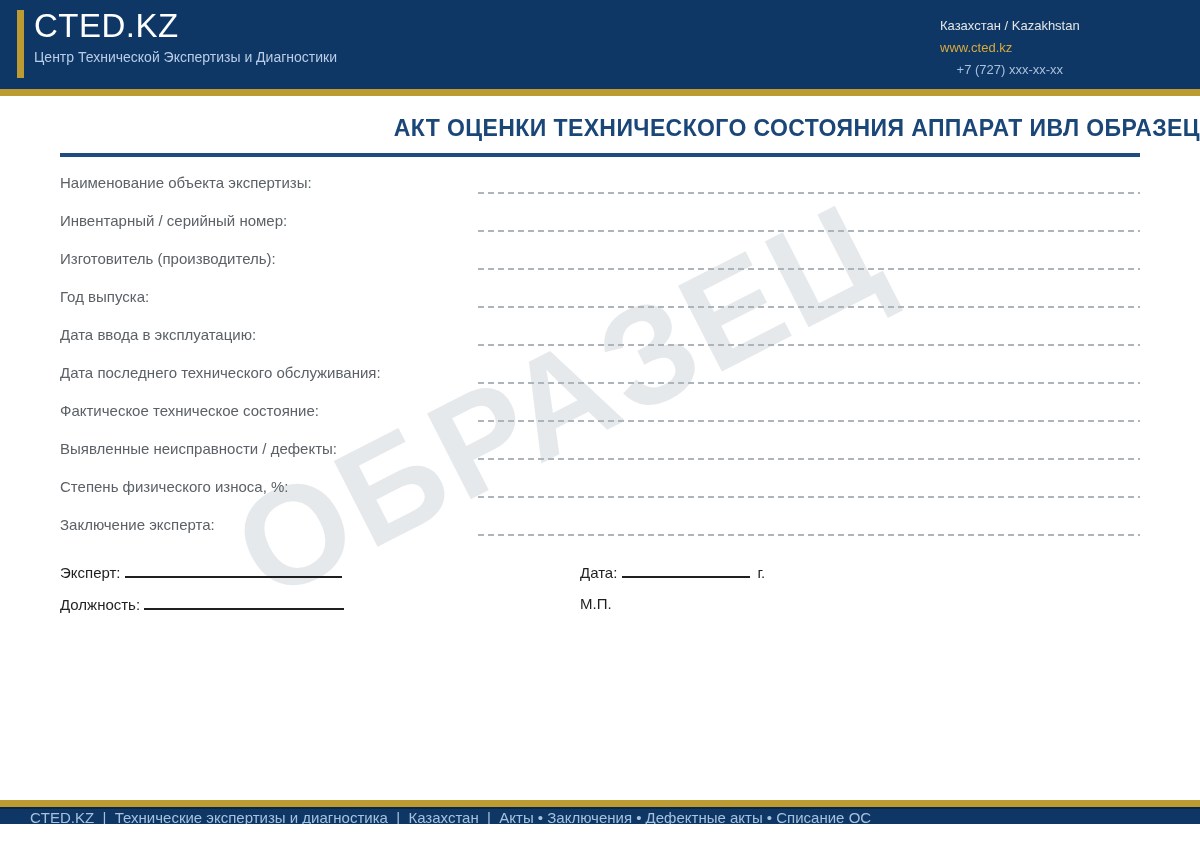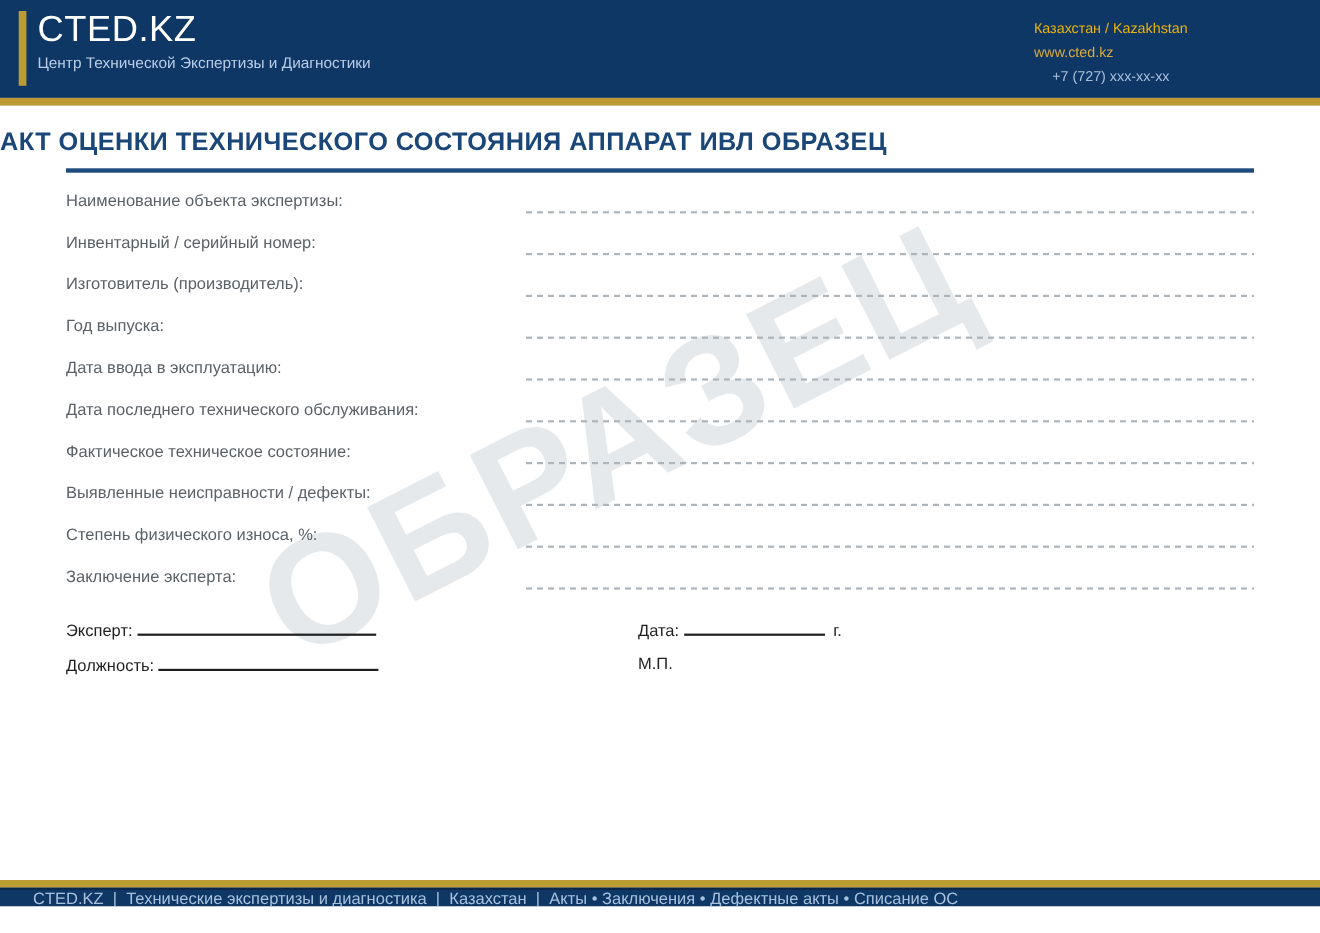--- a/index.html
+++ b/index.html
@@ -7,25 +7,25 @@
     position:relative;width:1200px;height:824px;background:#ffffff;overflow:hidden;
     font-family:"Liberation Sans", sans-serif;
   }
   
   .header{position:absolute;top:0;left:0;width:1200px;height:89px;background:#0E3766;}
   .header-gold-rule{position:absolute;top:89px;left:0;width:1200px;height:7px;background:#BC9B32;}
   .logo-accent{position:absolute;left:17px;top:10px;width:7px;height:68px;background:#BC9B32;}
   .logo-text{position:absolute;left:34px;top:7px;font-size:33px;color:#ffffff;letter-spacing:0.5px;}
   .logo-tagline{position:absolute;left:34px;top:49px;font-size:14px;color:#B9CDE6;}
   .contacts{position:absolute;left:940px;top:15px;font-size:13px;line-height:22px;}
-  .contact-region{color:#eab308;text-align:right;}
+  .contact-region{color:#e5e5e5;text-align:right;}
   .contact-site{color:#D9A93A;cursor:pointer;}
   .contact-phone{color:#A9C0DB;text-align:center;}
   
-  .doc-title{position:absolute;top:115px;left:0;width:1200px;text-align:left;
+  .doc-title{position:absolute;top:115px;left:0;width:1200px;text-align:right;
     font-size:23px;font-weight:600;color:#1A4678;letter-spacing:0.4px;z-index:2;}
   .title-rule{position:absolute;top:153px;left:60px;width:1080px;height:4px;background:#1E4C7E;z-index:2;}
   
   .watermark{
     position:absolute;left:560px;top:400px;transform:translate(-50%,-50%) rotate(-27deg);
     font-size:140px;font-weight:700;letter-spacing:4px;white-space:nowrap;
     color:rgba(173,181,189,0.30);z-index:1;user-select:none;
   }
   
   .fields{position:absolute;top:168px;left:0;width:1200px;z-index:2;}

